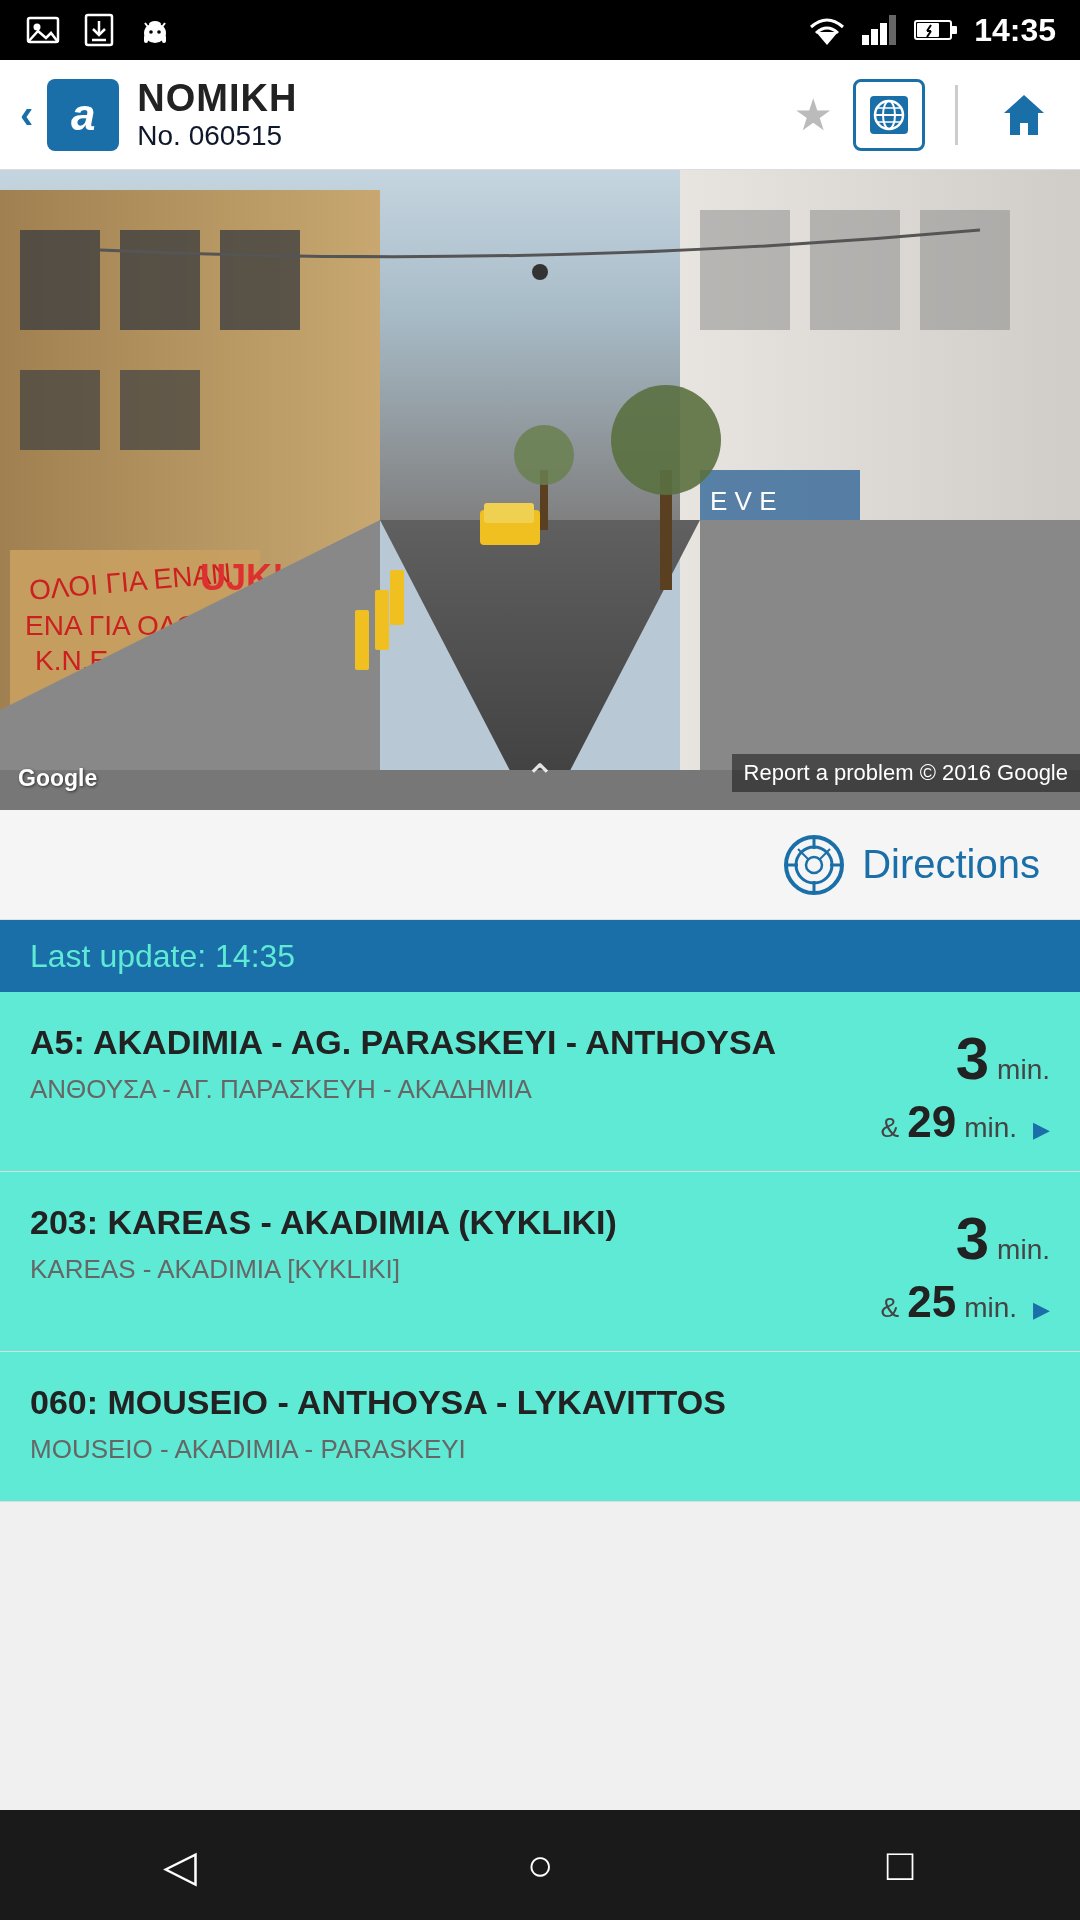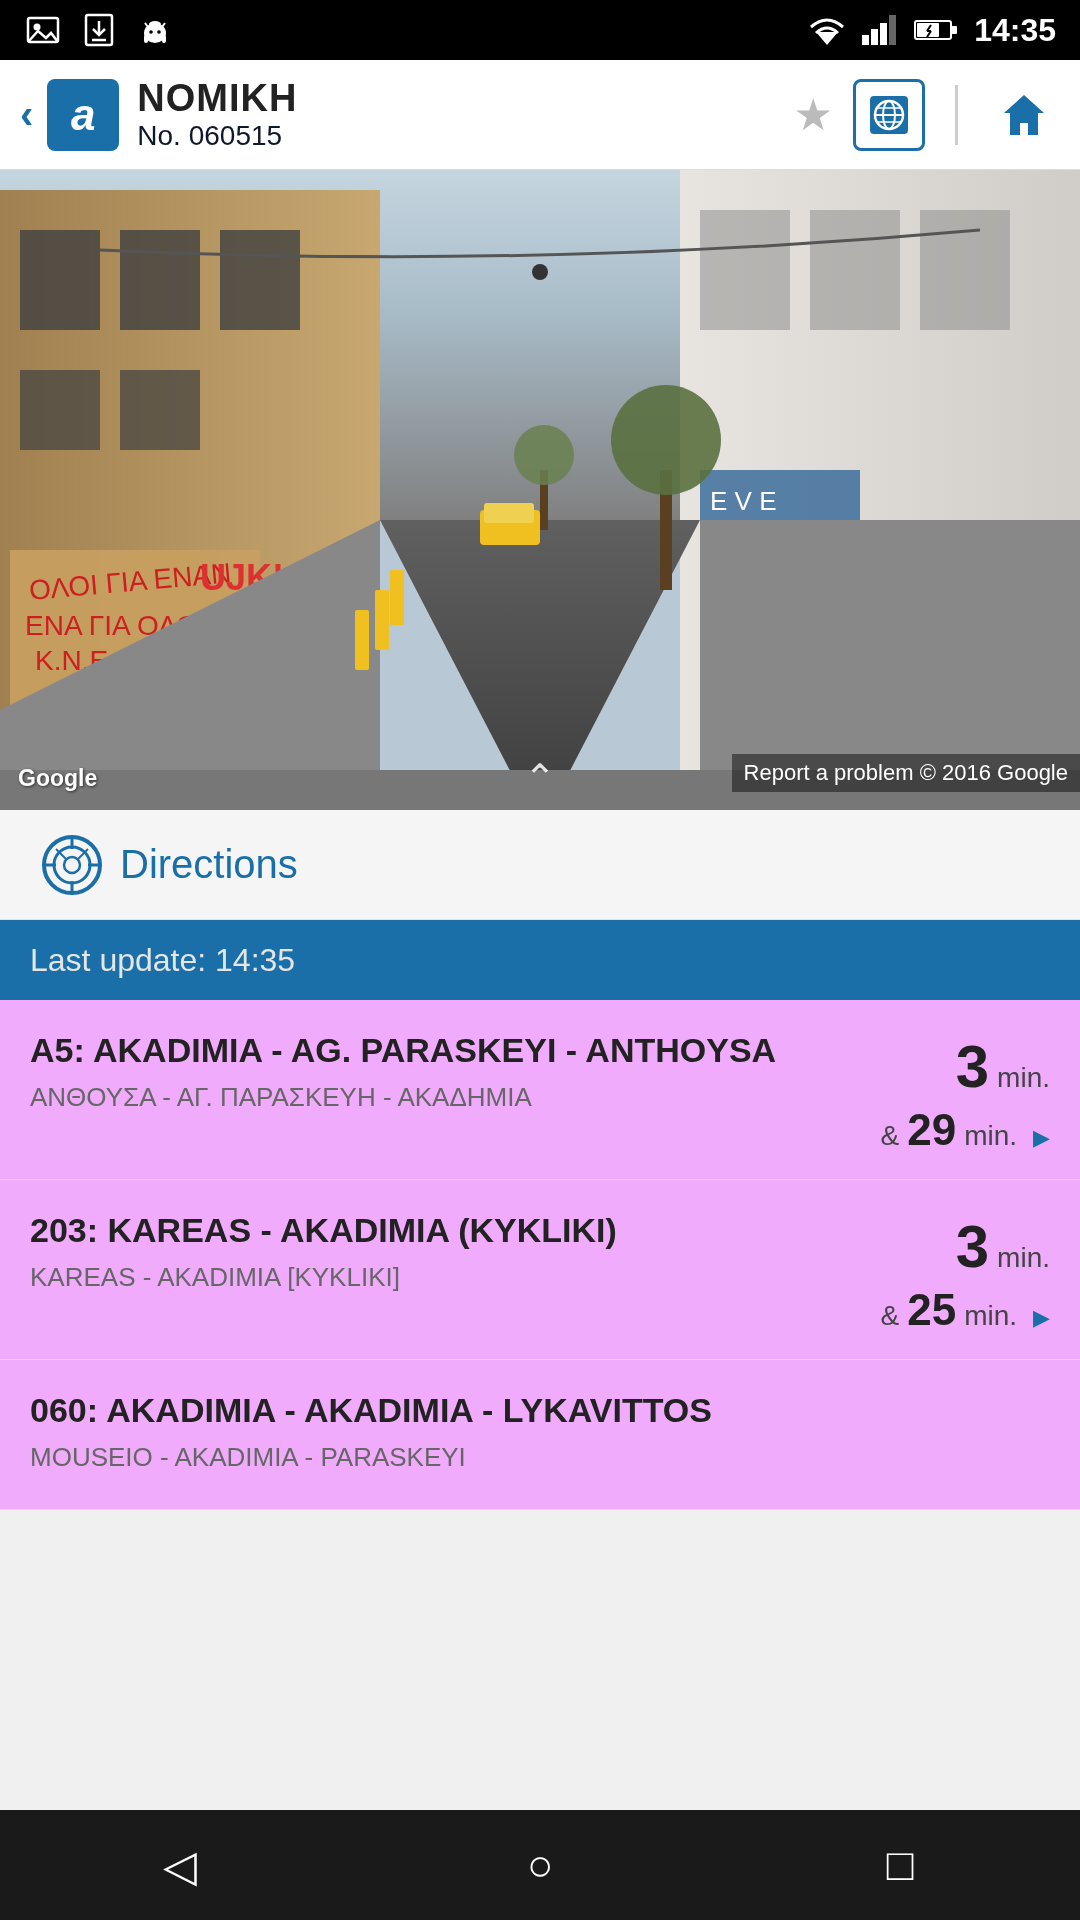--- a/index.html
+++ b/index.html
@@ -140,20 +140,21 @@
       font-size: 38px;
       opacity: 0.85;
     }
 
     
     .directions-bar {
       background: #f5f5f5;
       height: 110px;
       display: flex;
       align-items: center;
+      justify-content: flex-end;
       padding: 0 40px;
       border-bottom: 1px solid #e0e0e0;
     }
     .directions-btn {
       display: flex;
       align-items: center;
       gap: 16px;
     }
     .directions-icon {
       width: 64px;
@@ -164,34 +165,34 @@
     }
     .directions-text {
       font-size: 40px;
       color: #1a6fa8;
       font-weight: 500;
     }
 
     
     .last-update-bar {
       background: #1a6fa8;
-      color: #e5e5e5;
-      height: 80px;
+      color: #5eead4;
+      height: 72px;
       display: flex;
       align-items: center;
       padding: 0 30px;
       font-size: 32px;
     }
 
     
     .route-list {
       background: #f0f0f0;
     }
     .route-item {
-      background: #f0abfc;
+      background: #5eead4;
       padding: 28px 30px 24px 30px;
       border-bottom: 1px solid #ddd;
       display: flex;
       align-items: flex-start;
       justify-content: space-between;
       min-height: 180px;
     }
     .route-info {
       flex: 1;
       padding-right: 20px;
@@ -522,21 +523,21 @@
         <span class="time-amp">&amp;</span>
         <span class="time-number-med">25</span>
         <span class="time-unit">min.</span>
         <span class="route-arrow">▶</span>
       </div>
     </div>
   </div>
 
   <div class="route-item route-item-last">
     <div class="route-info">
-      <div class="route-name">060: AKADIMIA - AKADIMIA - LYKAVITTOS</div>
+      <div class="route-name">060: MOUSEIO - ANTHOYSA - LYKAVITTOS</div>
       <div class="route-subtitle">MOUSEIO - AKADIMIA - PARASKEYI</div>
     </div>
   </div>
 
 </div>
 
 <div class="bottom-nav">
   <div class="nav-btn">
     <span>◁</span>
   </div>

